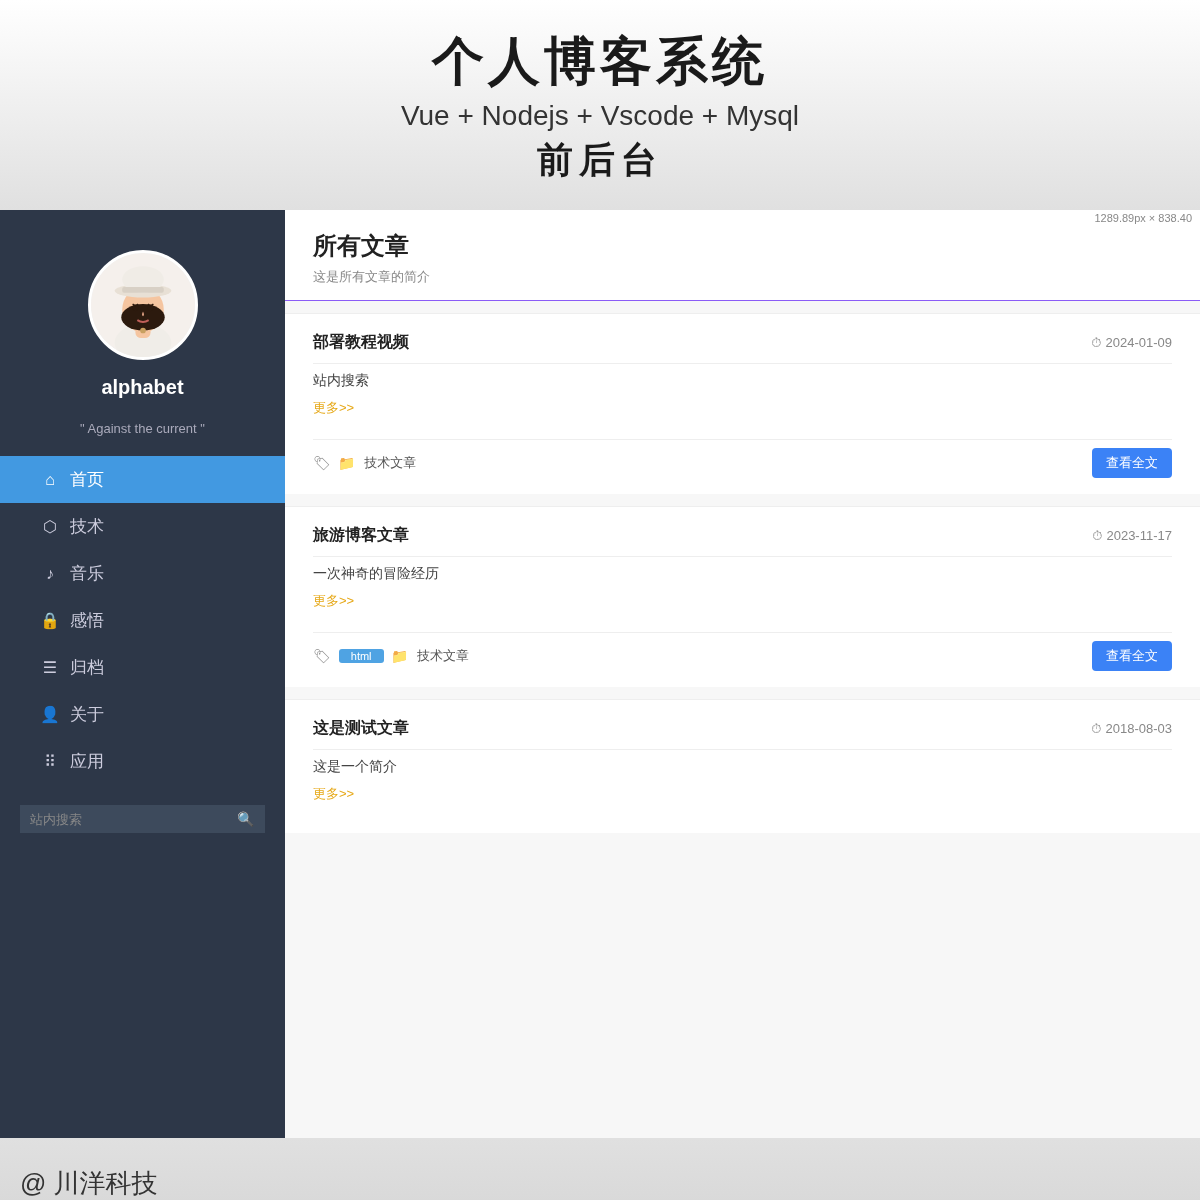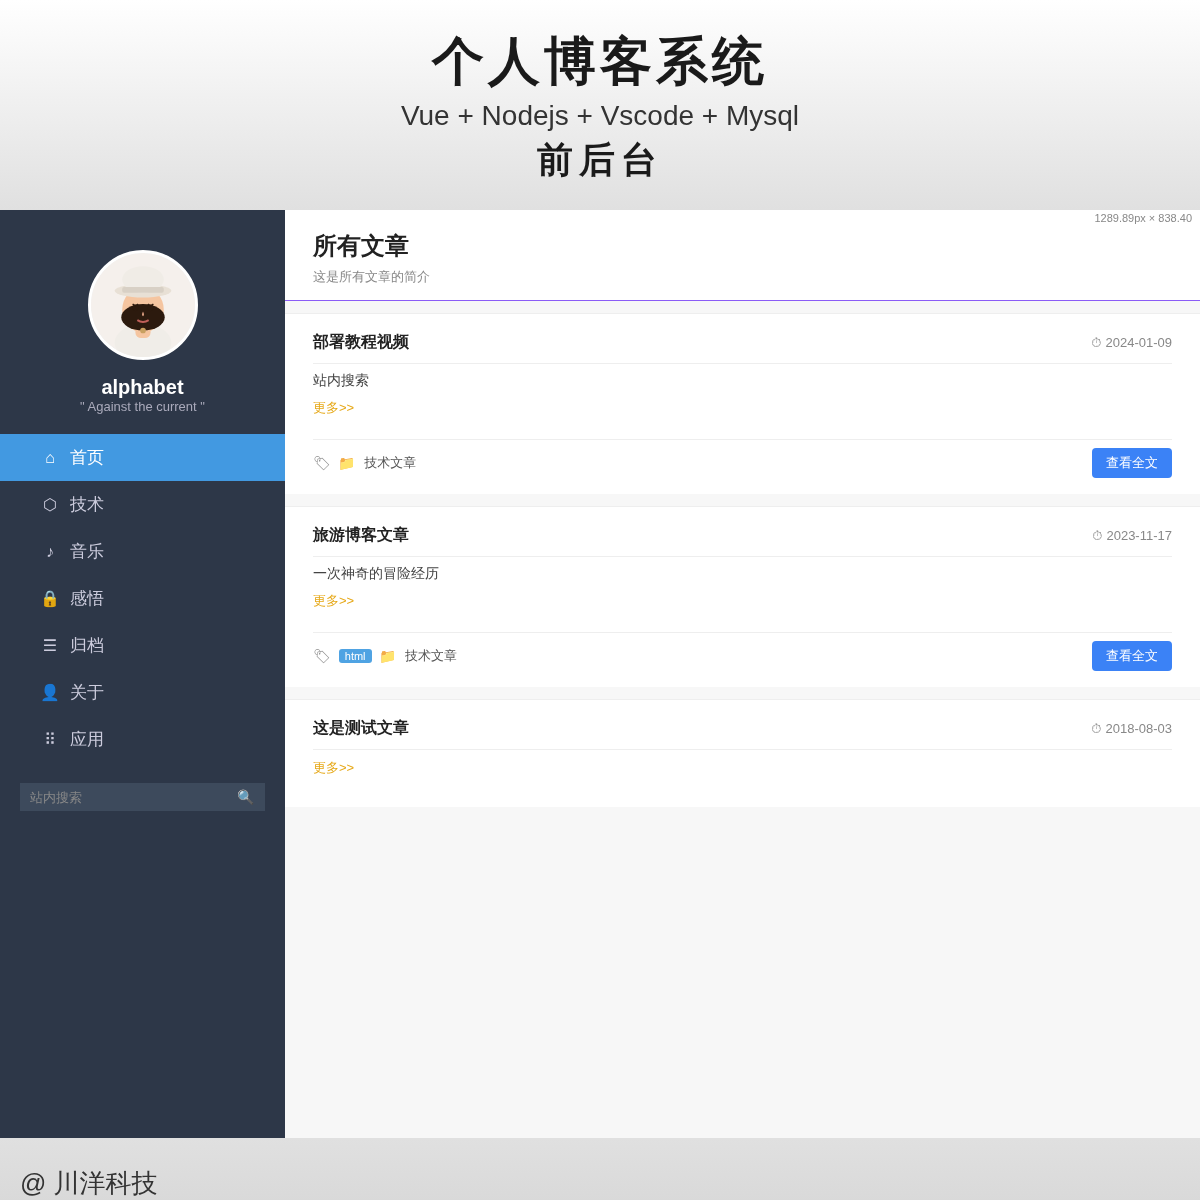--- a/index.html
+++ b/index.html
@@ -83,21 +83,21 @@
     
     .avatar-svg {
       width: 100%;
       height: 100%;
     }
 
     .username {
       font-size: 20px;
       font-weight: 600;
       color: #fff;
-      margin-bottom: 0;
+      margin-bottom: 22px;
     }
 
     .motto {
       font-size: 13px;
       color: #aab;
       margin-bottom: 20px;
       font-style: normal;
     }
 
     
@@ -240,21 +240,21 @@
 
     .tag-icon, .folder-icon {
       color: #888;
       font-size: 14px;
     }
 
     .tag-html {
       background: #4fa3e3;
       color: #fff;
       font-size: 11px;
-      padding: 1px 6px;
+      padding: 1px 12px;
       border-radius: 3px;
     }
 
     .tag-category {
       font-size: 13px;
       color: #555;
     }
 
     .btn-read-more {
       background: #3b82f6;
@@ -426,20 +426,21 @@
 
     <div class="article-card">
       <div class="article-header">
         <div class="article-title">这是测试文章</div>
         <div class="article-date">
           <span>⏱</span>
           <span>2018-08-03</span>
         </div>
       </div>
       <hr class="article-divider">
+      <div class="article-excerpt">这是一个简介</div>
       <span class="more-link">更多&gt;&gt;</span>
     </div>
 
   </div>
 </div>
 
 <div class="bottom-banner">
   <div class="brand-text">@ 川洋科技</div>
 </div>
 

